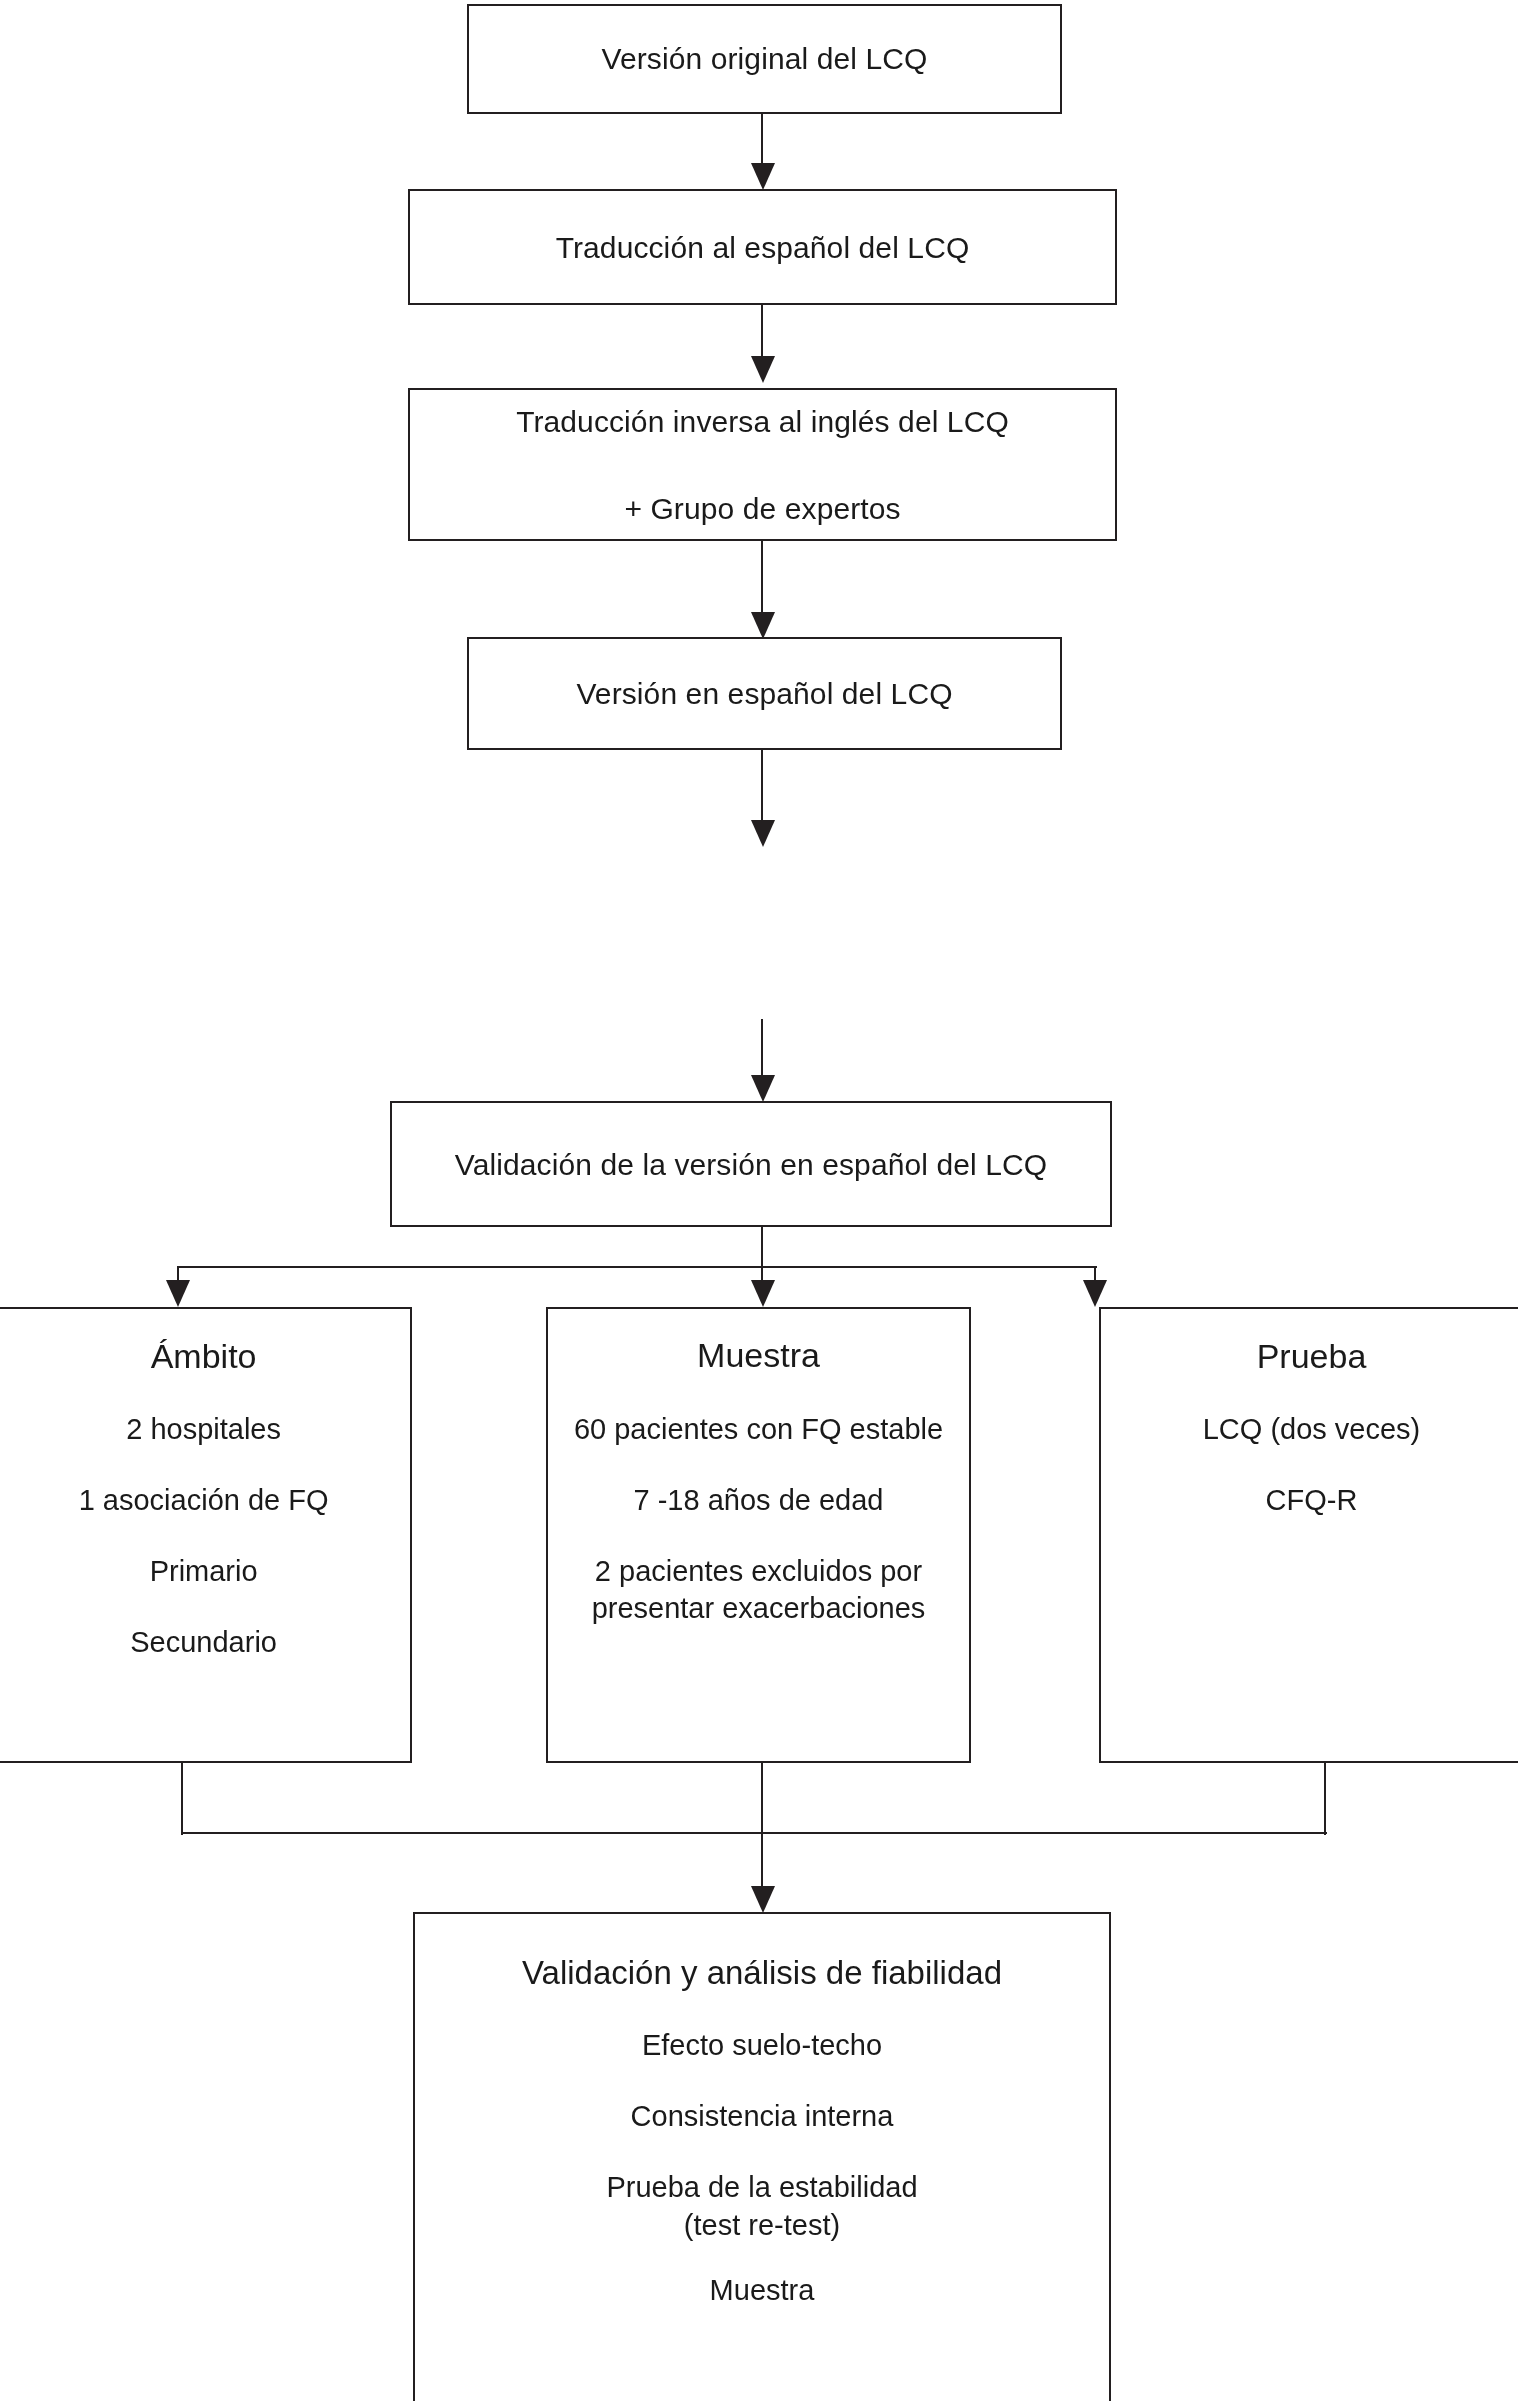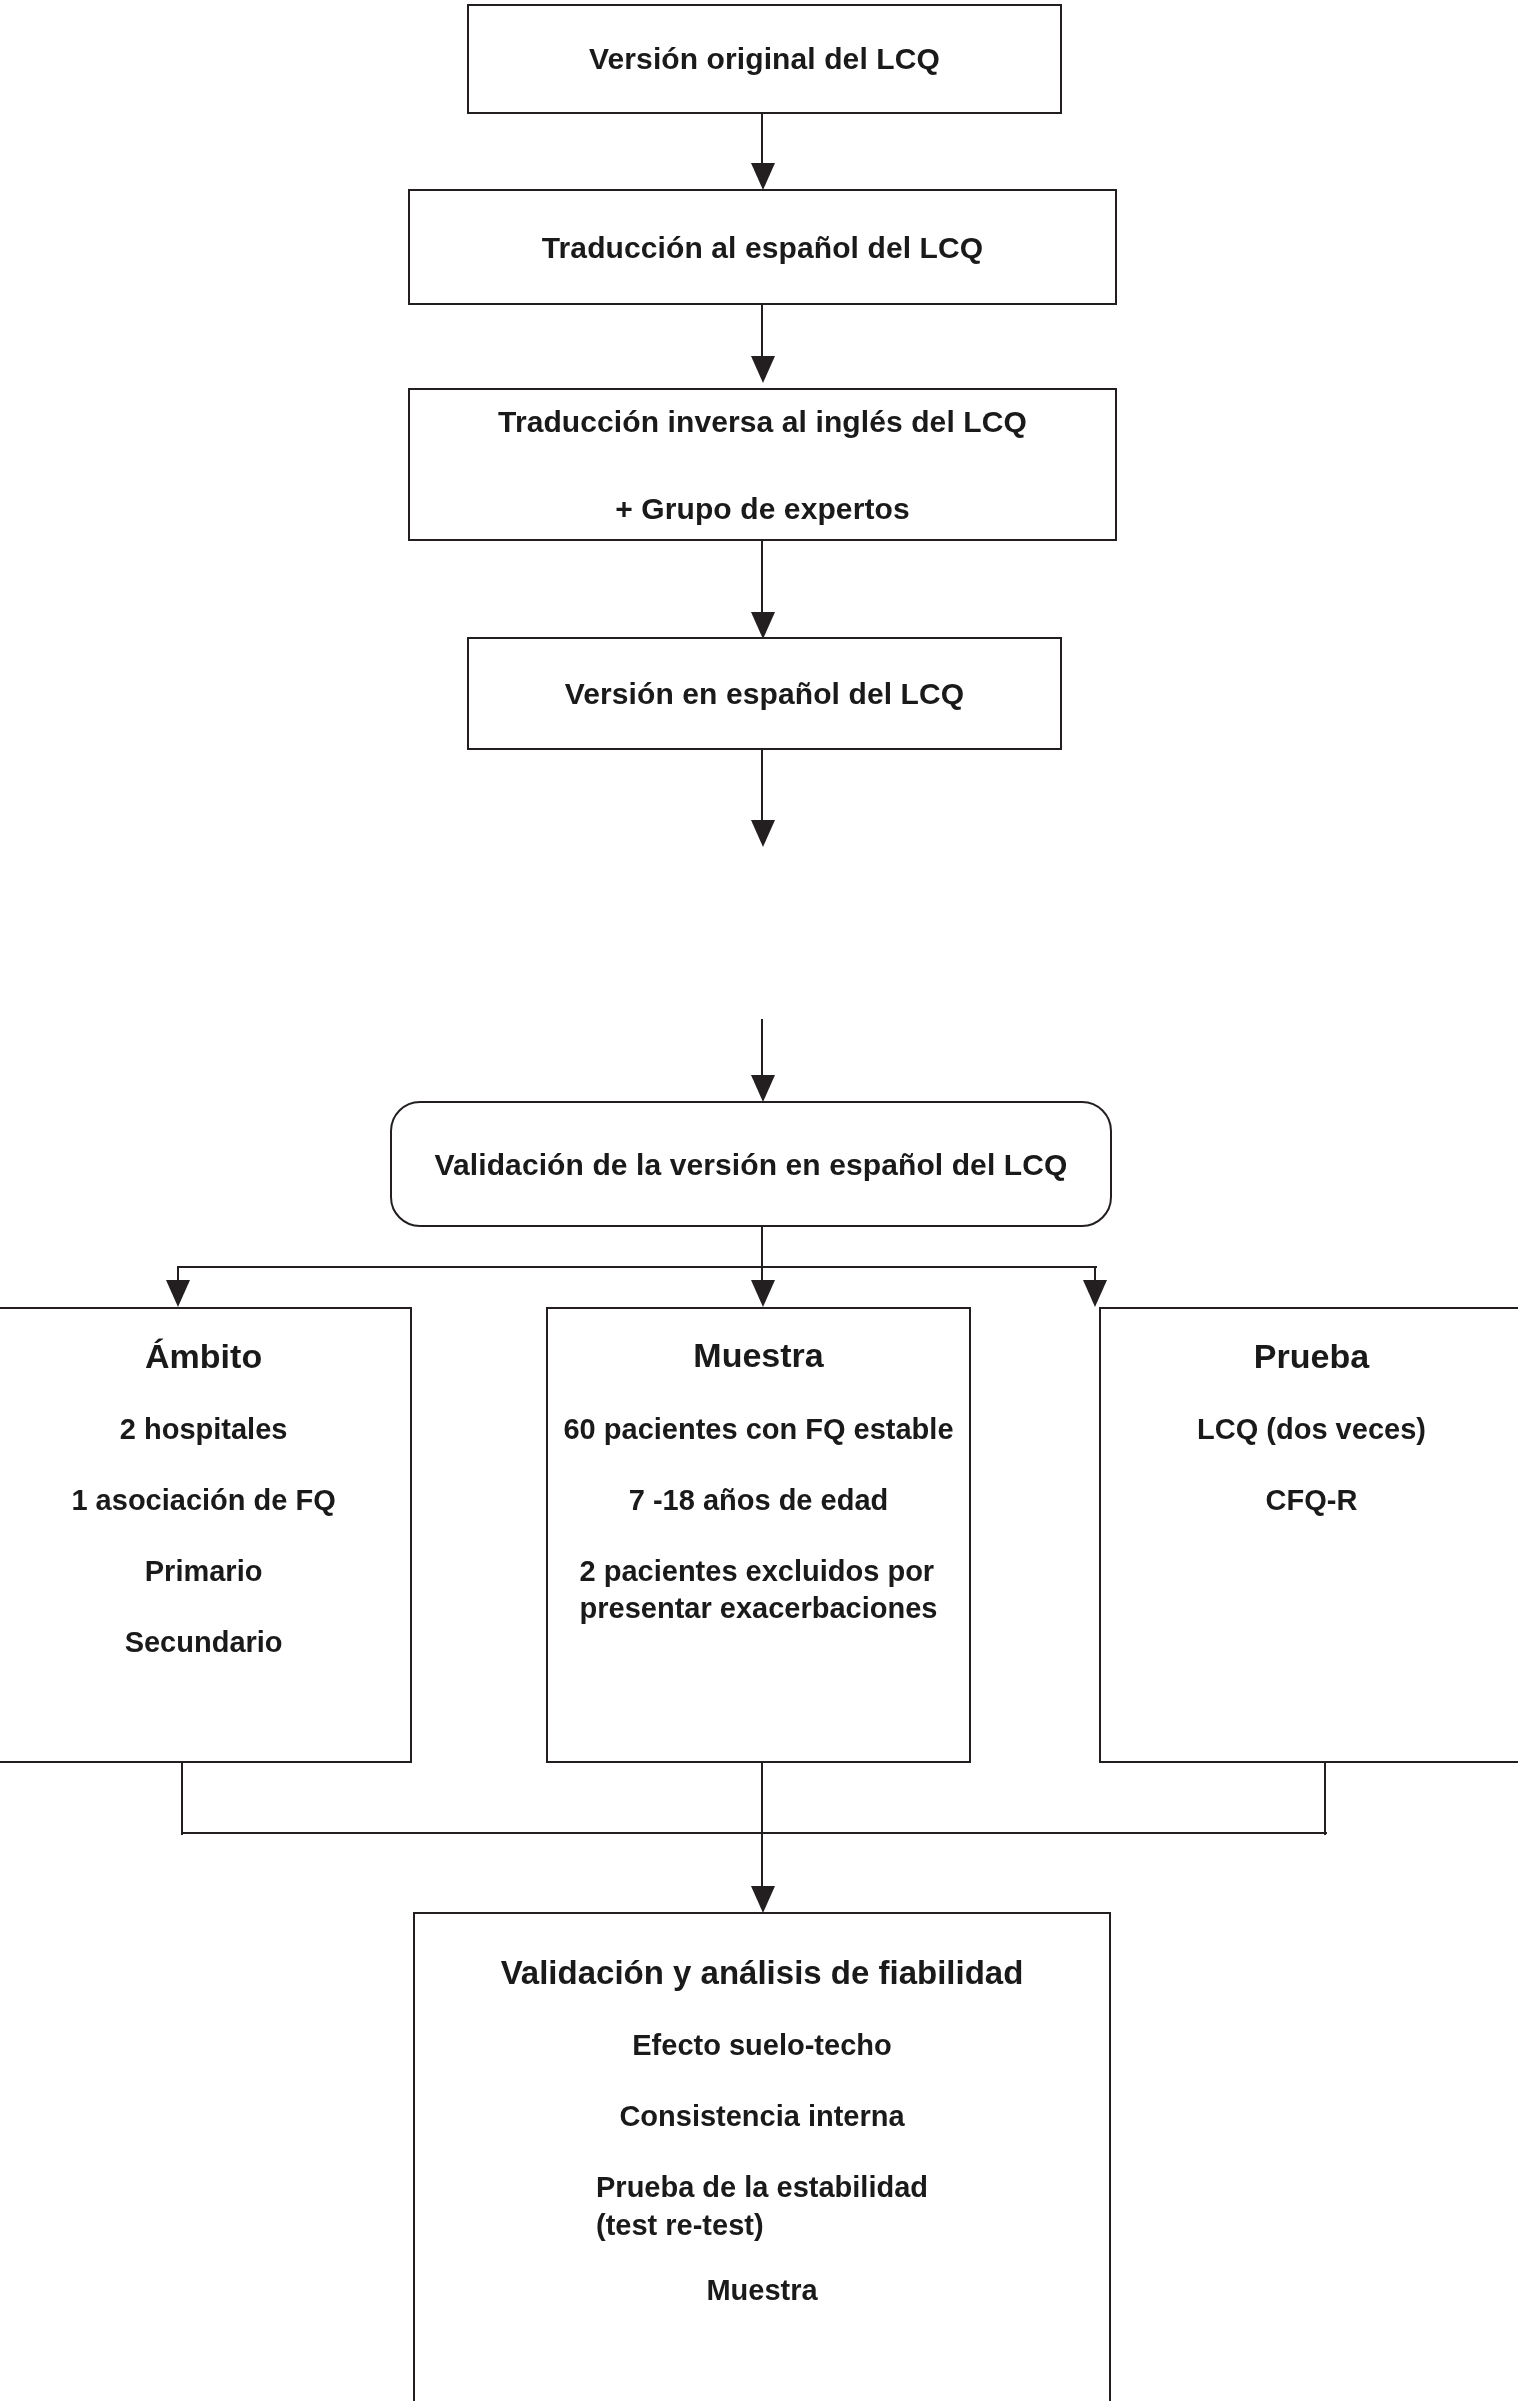--- a/index.html
+++ b/index.html
@@ -21,22 +21,22 @@
   }
   .node {
     position: absolute;
     box-sizing: border-box;
     border: 2.4px solid #231f20;
     background: #ffffff;
     display: flex;
     flex-direction: column;
     align-items: center;
     justify-content: center;
+    text-align: center;
     z-index: 3;
-    font-weight: bold;
   }
   
   .t-main {
     font-size: 30px;
     line-height: 1.30;
     letter-spacing: 0.1px;
   }
   .t-head {
     font-size: 34px;
     line-height: 1.25;
@@ -134,21 +134,21 @@
       <span class="t-main blk">Traducción inversa al inglés del LCQ</span>
       <span class="t-main blk">+ Grupo de expertos</span>
     </div>
   </div>
 
   <div class="node" style="left:467px; top:637px; width:595px; height:113px;">
     <span class="t-main blk">Versión en español del LCQ</span>
   </div>
 
 
-  <div class="node" style="left:390px; top:1101px; width:722px; height:126px;border-radius:30px;">
+  <div class="node" style="left:390px; top:1101px; width:722px; height:126px;">
     <span class="t-main blk">Validación de la versión en español del LCQ</span>
   </div>
 
   <div class="node" style="left:-4.9px; top:1307px; width:417px; height:456px; justify-content:flex-start; padding-top:25.5px;">
     <span class="t-head blk">Ámbito</span>
     <div class="gap-lg"></div>
     <span class="t-item blk">2 hospitales</span>
     <div class="gap-lg"></div>
     <span class="t-item blk">1 asociación de FQ</span>
     <div class="gap-lg"></div>

